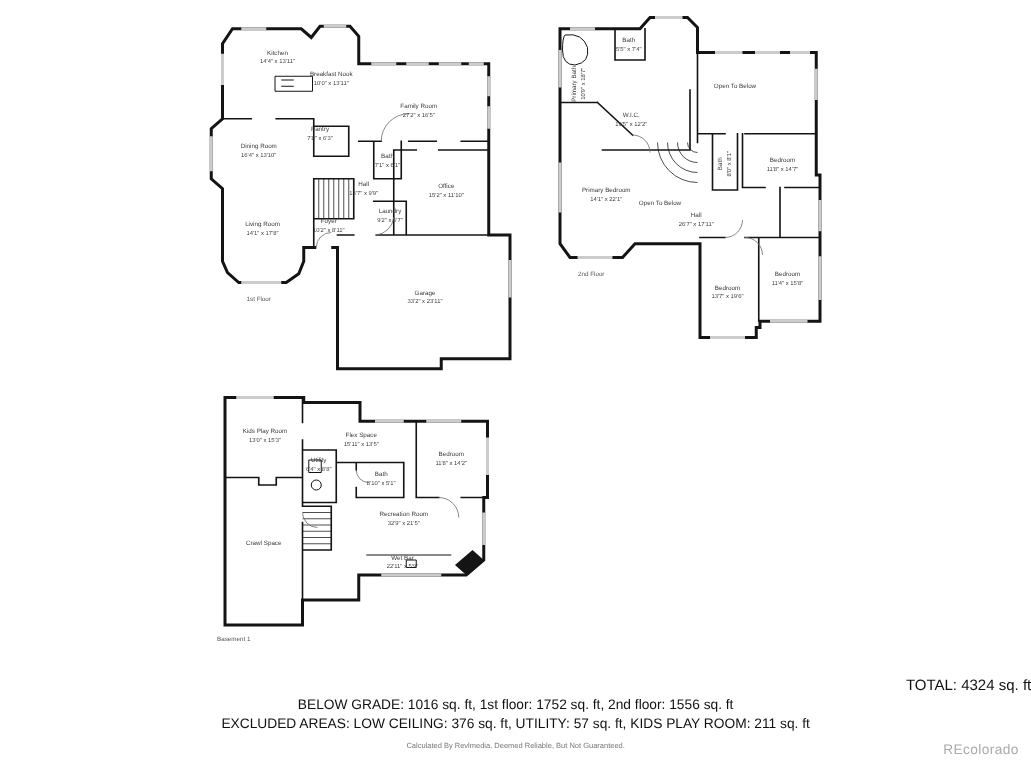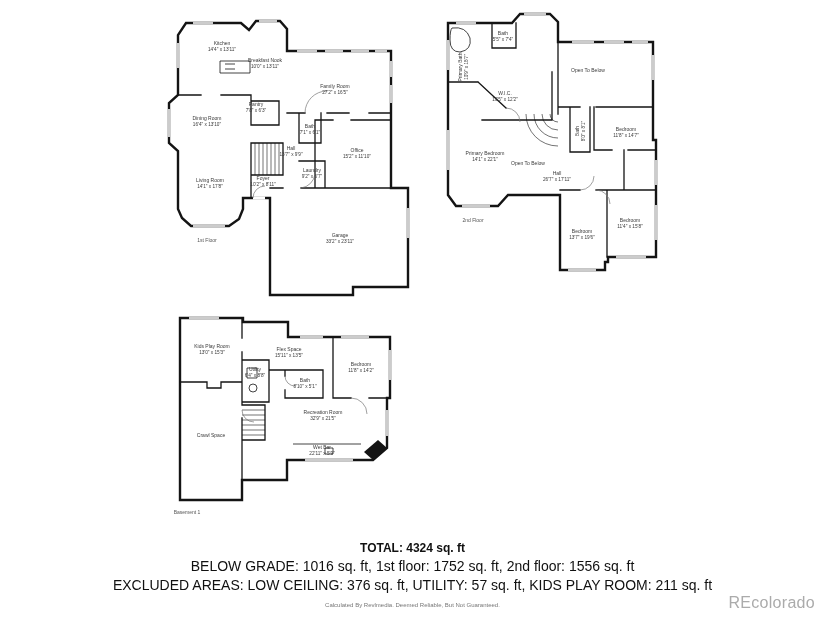--- a/index.html
+++ b/index.html
@@ -17,24 +17,24 @@
                  color:#555;white-space:nowrap;}
   .w3{fill:none;stroke:#141414;stroke-width:2.4;stroke-linejoin:miter;stroke-linecap:square;}
   .w1{fill:none;stroke:#141414;stroke-width:1.3;stroke-linecap:square;}
   .ww{fill:none;stroke:#cccccc;stroke-width:2.4;stroke-linecap:butt;}
   .tread{fill:none;stroke:#141414;stroke-width:.6;}
   .arc{fill:none;stroke:#777;stroke-width:.7;}
   .dg{fill:none;stroke:#ffffff;stroke-width:3;}
   .fx{fill:none;stroke:#141414;stroke-width:.8;}
   .solid{fill:#141414;stroke:none;}
   .summary{position:absolute;left:0;right:0;top:541px;text-align:center;color:#111;}
-  .total{font-weight:bold;font-size:12px;margin:0 0 2px 0;}
-  .sline{font-size:14px;line-height:1.35;margin:0;}
+  .total{font-weight:normal;font-size:12px;margin:0 0 2px 0;text-align:right;}
+  .sline{font-size:11px;line-height:1.35;margin:0;}
   .disclaimer{font-size:6px;color:#777;margin-top:7px;}
-  .watermark{position:absolute;right:10px;top:594px;font-size:16px;color:#ababab;letter-spacing:.3px;}
+  .watermark{position:absolute;right:10px;top:594px;font-size:11px;color:#ababab;letter-spacing:.3px;}
 </style>
 </head>
 <body>
 
 <div id="page">
 
   <div class="floor" style="left:165px;top:13px;width:265px;height:290px;">
     <svg width="265" height="290" viewBox="0 0 265 290">
 
       <path class="w3" d="M13 82 L13 22 L21 10 L76 10 L84 17 L91 8 L115 8 L122 16 L122 38 L226 38 L226 175 L243 175 L243 274 L188 274 L188 282 L105 282 L105 185 L78 185 L78 196 L74 206 L64 213 L26 213 L17 205 L13 196 L13 138 L4 130 L4 90 Z"></path>

